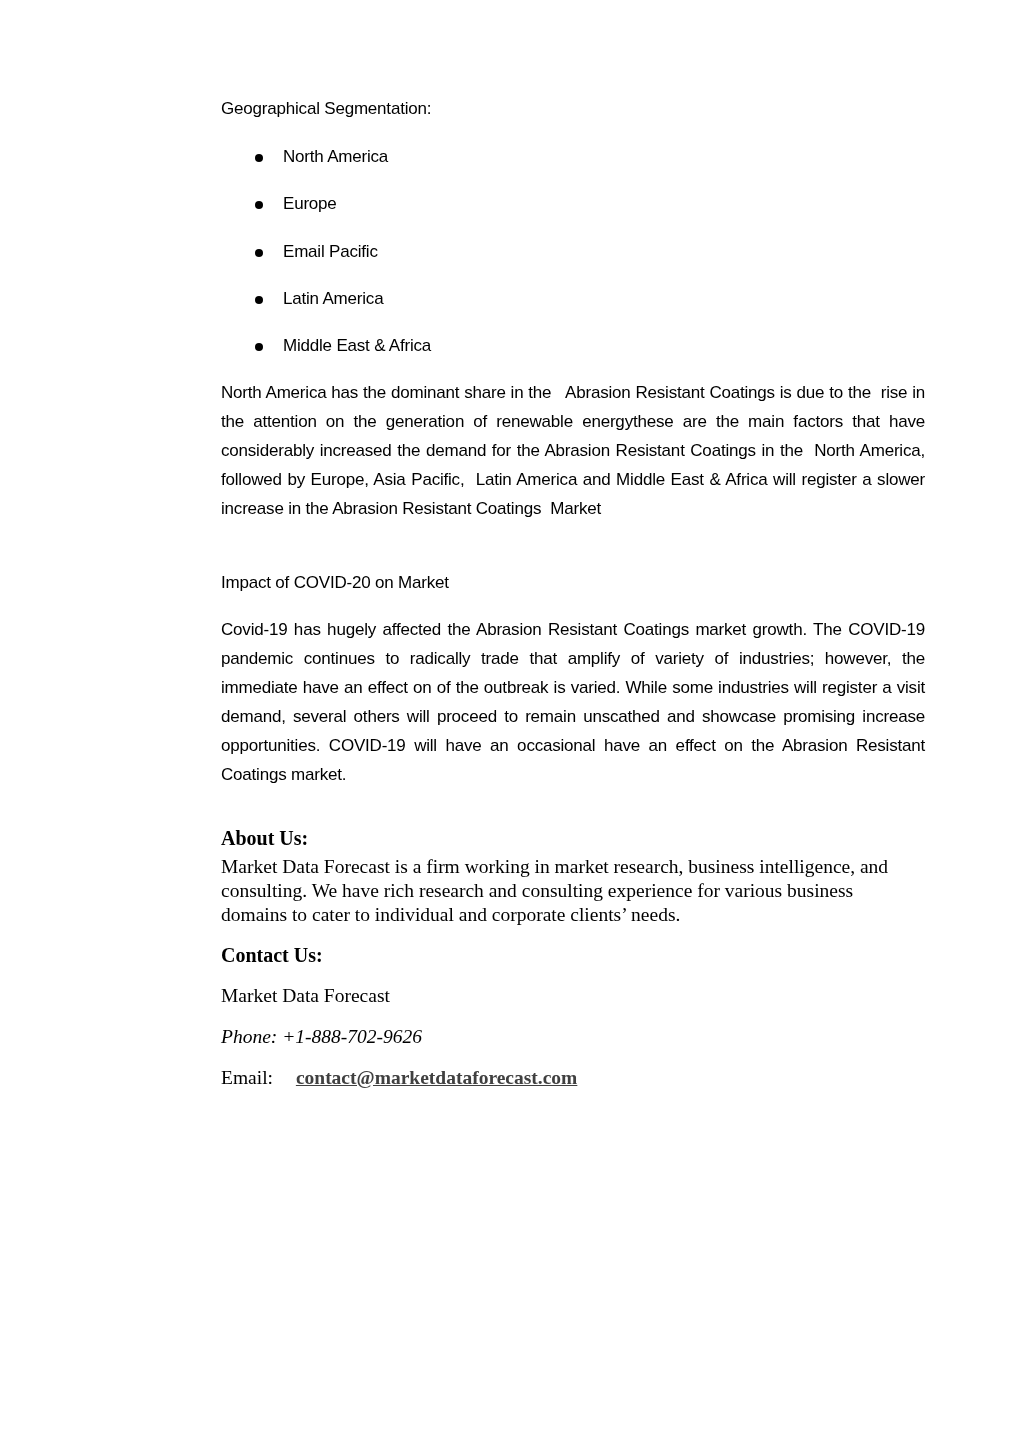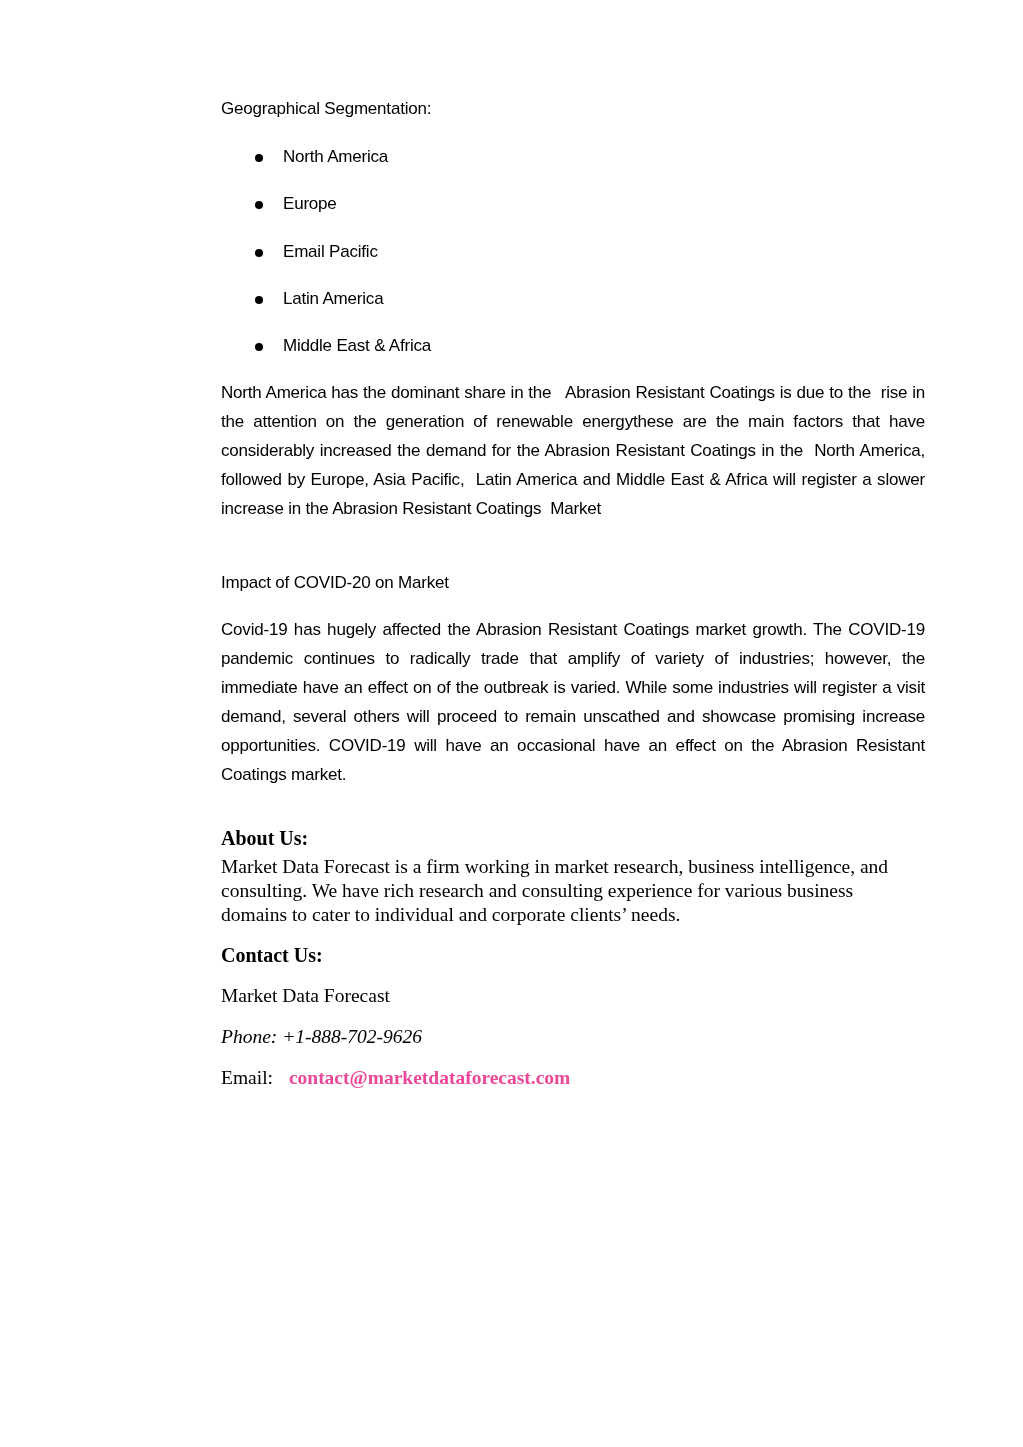--- a/index.html
+++ b/index.html
@@ -87,22 +87,23 @@
       line-height: 24px;
     }
     .line-serif {
       position: absolute;
       left: 0;
       font-size: 19.5px;
       white-space: nowrap;
     }
     .email-link {
       font-weight: bold;
-      color: #ec4899;
-      margin-left: 11px;
+      text-decoration: underline;
+      color: #404040;
+      margin-left: 18px;
     }
   </style>
 </head>
 <body>
 
 <div class="page">
 
   <div class="heading-sans sans" style="top:99px;">Geographical Segmentation:</div>
 
   <ul class="bullet-list sans">

